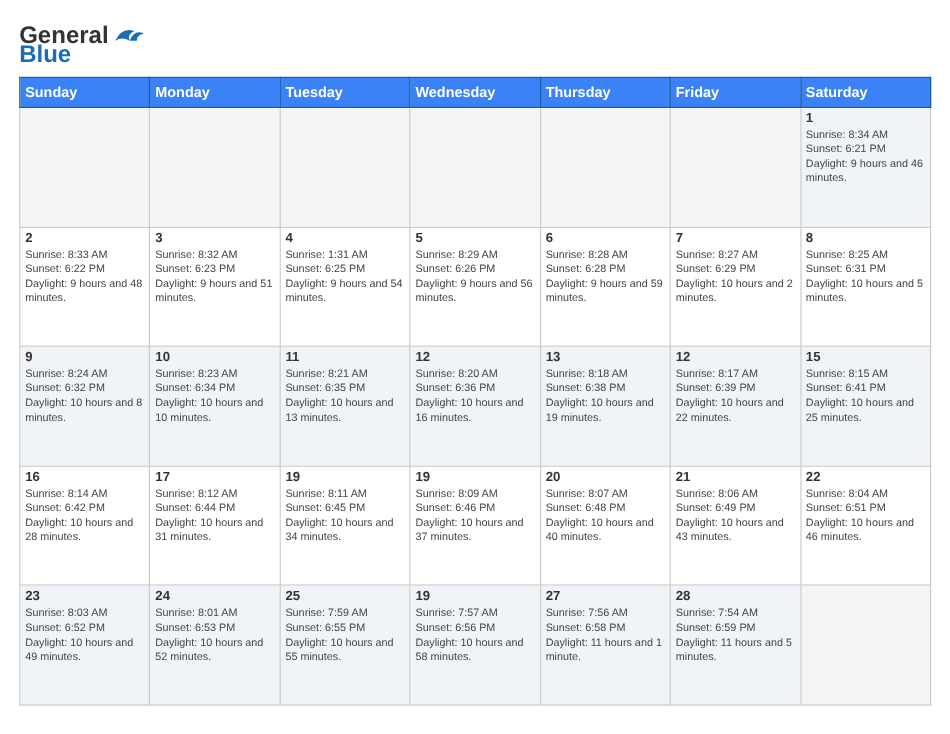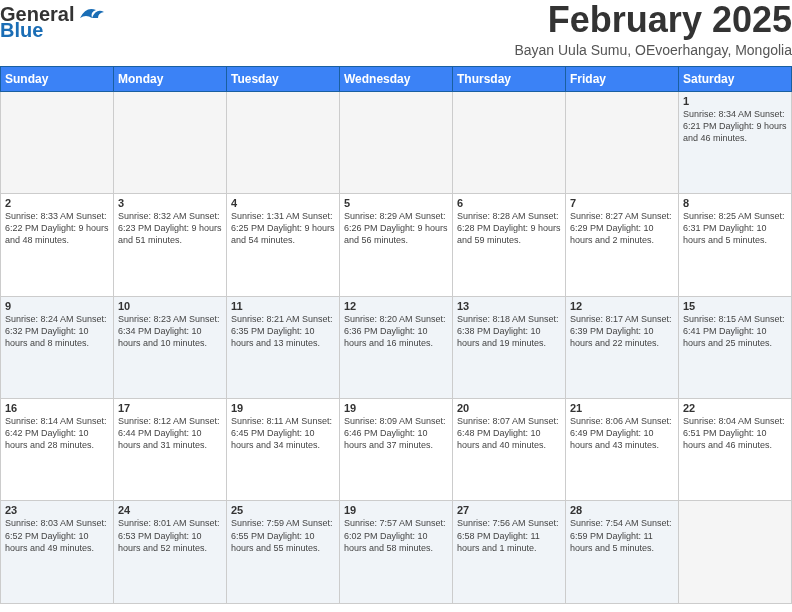--- a/index.html
+++ b/index.html
@@ -6,20 +6,21 @@
     body {
       font-family: Arial, sans-serif;
       background: #fff;
       width: 792px;
       height: 612px;
       overflow: hidden;
     }
     .page {
       width: 792px;
       height: 604px;
+      padding: 16px;
       display: flex;
       flex-direction: column;
     }
     .header {
       display: flex;
       align-items: flex-start;
       margin-bottom: 8px;
     }
     .logo {
       display: flex;
@@ -102,24 +103,20 @@
         <div style="font-size:20px;font-weight:bold;color:#333;line-height:1;">
           <span>General</span>
         </div>
         <svg width="28" height="20" viewBox="0 0 28 20">
           <path d="M4 14 Q10 2 20 6 Q14 8 16 14 Q10 10 4 14Z" fill="#1a6db5"></path>
           <path d="M16 14 Q20 4 28 8 Q22 9 22 14Z" fill="#1a6db5"></path>
         </svg>
       </div>
       <div style="font-size:20px;font-weight:bold;color:#1a6db5;line-height:1;margin-top:-4px;">Blue</div>
     </div>
-    <div class="title-block">
-      <div class="month-title">February 2025</div>
-      <div class="location-title">Bayan Uula Sumu, OEvoerhangay, Mongolia</div>
-    </div>
   </div>
 
   <table class="calendar">
     <thead>
       <tr>
       <th>Sunday</th>
           <th>Monday</th>
           <th>Tuesday</th>
           <th>Wednesday</th>
           <th>Thursday</th>
@@ -314,21 +311,21 @@
           <td>
             <span class="day-num">25</span>
             <div class="day-info">Sunrise: 7:59 AM
 Sunset: 6:55 PM
 Daylight: 10 hours
 and 55 minutes.</div>
           </td>
           <td>
             <span class="day-num">19</span>
             <div class="day-info">Sunrise: 7:57 AM
-Sunset: 6:02 PM
+Sunset: 6:56 PM
 Daylight: 10 hours
 and 58 minutes.</div>
           </td>
           <td>
             <span class="day-num">27</span>
             <div class="day-info">Sunrise: 7:56 AM
 Sunset: 6:58 PM
 Daylight: 11 hours
 and 1 minute.</div>
           </td>

